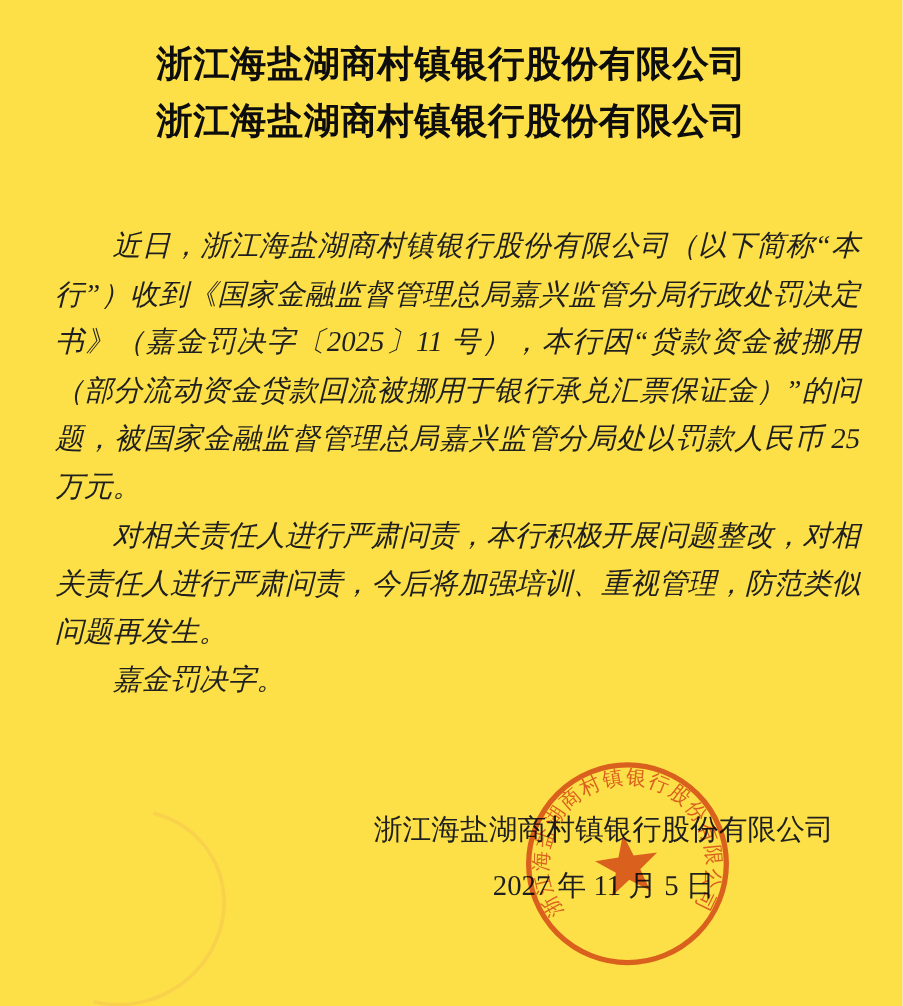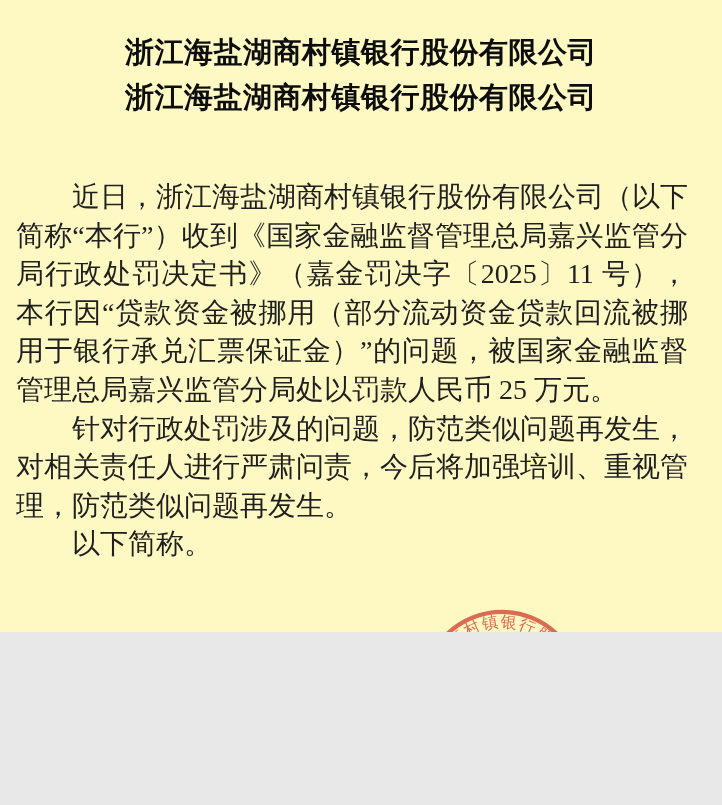--- a/index.html
+++ b/index.html
@@ -1,41 +1,42 @@
 <!DOCTYPE html>
 <html><head>
 <meta charset="utf-8">
 <style>
   html, body { margin: 0; padding: 0; background: #e8e8e8; }
   .page {
     position: relative;
     width: 722px;
-    height: 632px;
+    height: 805px;
     margin: 0 auto;
-    background: #fef9c3;
+    background: #fde047;
     overflow: hidden;
     font-family: "Liberation Serif", "DejaVu Serif", serif;
     color: #1f1f1f;
   }
   .titles { padding-top: 30px; }
   .title-line {
     margin: 0;
     text-align: center;
     font-size: 29px;
     font-weight: 700;
     line-height: 45px;
     color: #0d0d0d;
     letter-spacing: 0.5px;
   }
   .body-text {
-    margin: 58px 34px 0 16px;
-    font-size: 28px;
+    margin: 58px 34px 0 44px;
+    font-size: 23px;
     line-height: 38.6px;
     text-align: justify;
     text-justify: inter-character;
+    font-style: italic;
   }
   .body-text p {
     margin: 0;
     text-indent: 2em;
   }
   .signature-block {
     position: absolute;
     top: 641px;
     right: 55px;
     text-align: center;
@@ -77,22 +78,22 @@
 
 <div class="page">
 
   <header class="titles">
     <h1 class="title-line">浙江海盐湖商村镇银行股份有限公司</h1>
     <h1 class="title-line">浙江海盐湖商村镇银行股份有限公司</h1>
   </header>
 
   <main class="body-text">
     <p>近日，浙江海盐湖商村镇银行股份有限公司（以下简称“本行”）收到《国家金融监督管理总局嘉兴监管分局行政处罚决定书》（嘉金罚决字〔2025〕11 号），本行因“贷款资金被挪用（部分流动资金贷款回流被挪用于银行承兑汇票保证金）”的问题，被国家金融监督管理总局嘉兴监管分局处以罚款人民币 25 万元。</p>
-    <p>针对行政处罚涉及的问题，防范类似问题再发生，对相关责任人进行严肃问责，今后将加强培训、重视管理，防范类似问题再发生。</p>
-    <p>以下简称。</p>
+    <p>对相关责任人进行严肃问责，本行积极开展问题整改，对相关责任人进行严肃问责，今后将加强培训、重视管理，防范类似问题再发生。</p>
+    <p>嘉金罚决字。</p>
   </main>
 
   <div class="signature-block">
     <div>浙江海盐湖商村镇银行股份有限公司</div>
     <div>2027 年 11 月 5 日</div>
   </div>
 
   <div class="ghost-mark"></div>
 
   <svg class="seal" viewBox="0 0 200 200" xmlns="http://www.w3.org/2000/svg">

